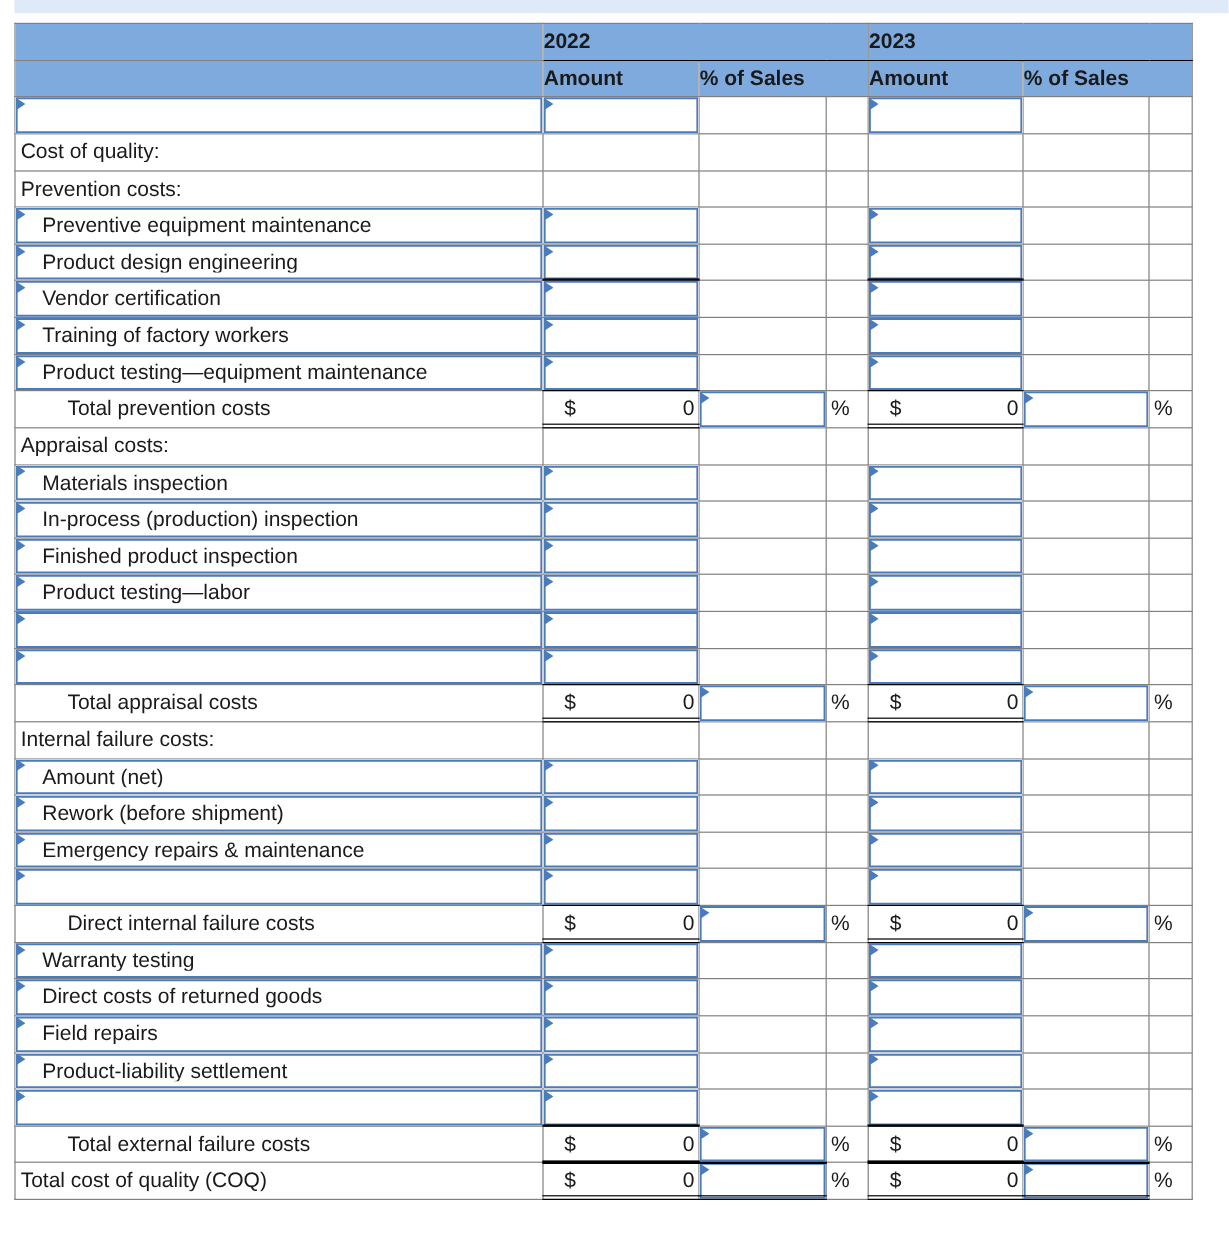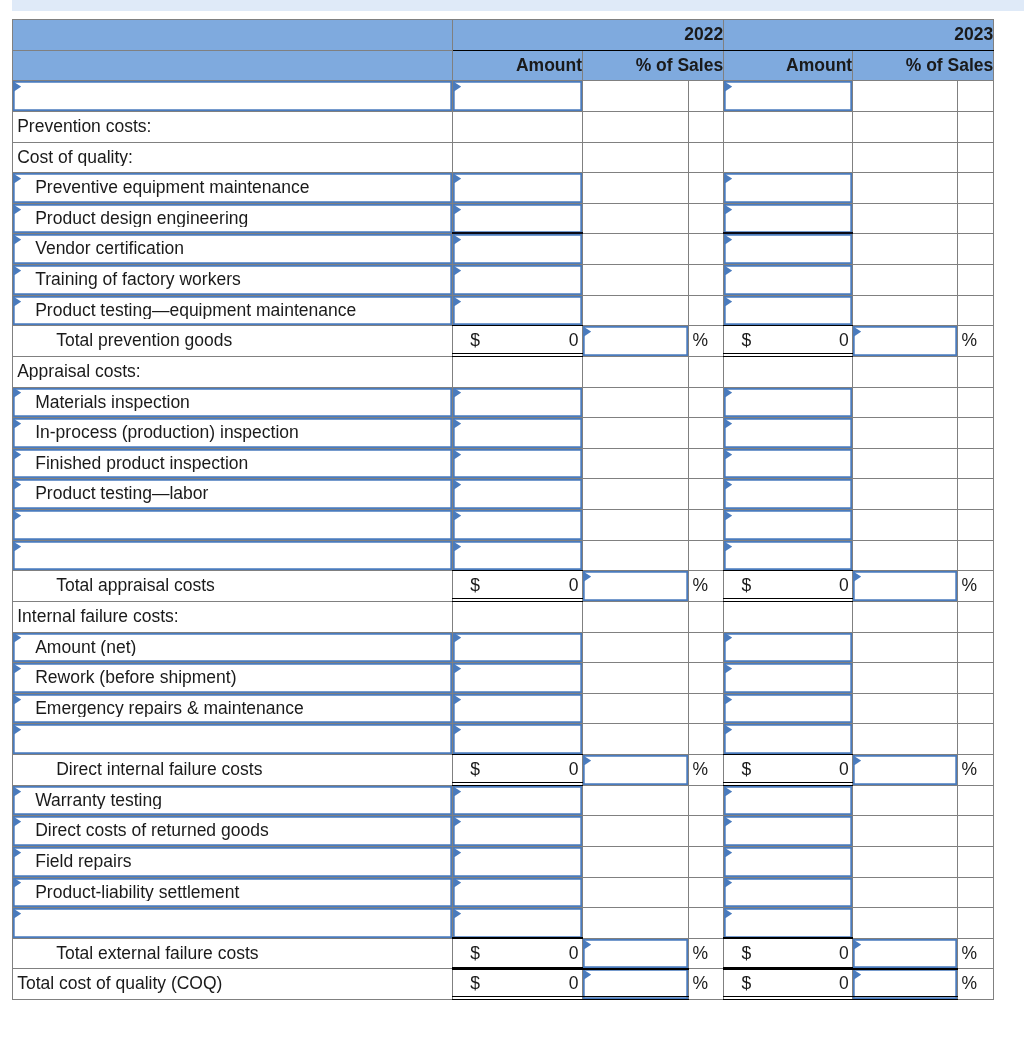--- a/index.html
+++ b/index.html
@@ -5,21 +5,21 @@
 <style>
 
 html,body{margin:0;padding:0;background:#fff;}
 body{font-family:"Liberation Sans",sans-serif;color:#1a1a1a;}
 #page{position:relative;width:1024px;height:1038px;overflow:hidden;background:#fff;}
 #topstrip{position:absolute;left:12px;top:0;width:1012px;height:11px;background:#dfeaf8;}
 #tbl{position:absolute;left:12px;top:19px;border-collapse:collapse;table-layout:fixed;width:981.3px;}
 #tbl td{border:1px solid #808080;padding:0;font-size:17.5px;line-height:1;
   vertical-align:middle;box-sizing:border-box;height:30.63px;position:relative;}
 #tbl tr{height:30.63px;}
-.hdr{background:#7faade;font-weight:bold;text-align:right;font-size:17.5px;color:#1a1a1a;}
+.hdr{background:#7faade;font-weight:bold;text-align:left;font-size:17.5px;color:#1a1a1a;}
 .hdr-year{border-bottom:1px solid #000 !important;}
 .txt{display:block;white-space:nowrap;overflow:hidden;}
 .i0{padding-left:4.2px;}
 .i1{padding-left:22.2px;}
 .i2{padding-left:43.2px;}
 
 
 .inp{position:absolute;left:0;right:0;top:0;bottom:0;
   box-shadow:inset 0 0 0 1.7px #4a7bbd;background:#fff;box-sizing:border-box;}
 
@@ -98,32 +98,32 @@
               <span class="val i0">
                 <span></span>
               </span>
             </div>
           </td>
 <td></td>
 <td></td>
 </tr>
 <tr class="row-text">
 <td class="desc">
-            <span class="txt i0">Prevention costs:</span>
+            <span class="txt i0">Cost of quality:</span>
           </td>
 <td></td>
 <td></td>
 <td></td>
 <td></td>
 <td></td>
 <td></td>
 </tr>
 <tr class="row-text">
 <td class="desc">
-            <span class="txt i0">Cost of quality:</span>
+            <span class="txt i0">Prevention costs:</span>
           </td>
 <td></td>
 <td></td>
 <td></td>
 <td></td>
 <td></td>
 <td></td>
 </tr>
 <tr class="row-input">
 <td class="desc" style="">
@@ -300,21 +300,21 @@
               <span class="val i0">
                 <span></span>
               </span>
             </div>
           </td>
 <td></td>
 <td></td>
 </tr>
 <tr class="row-total">
 <td class="desc">
-            <span class="txt i2">Total prevention goods</span>
+            <span class="txt i2">Total prevention costs</span>
           </td>
 <td class="acct rule-double">
             <span class="dollar">$</span>
             <span class="num">0</span>
           </td>
 <td class="pctin" style="">
             <div class="inp">
               <span class="marker"><svg viewBox="0 0 68 88" width="7.2" height="9.4" preserveAspectRatio="none">
                   <path d="M0 0 L68 44 L0 88 Z"></path>
                 </svg></span>

